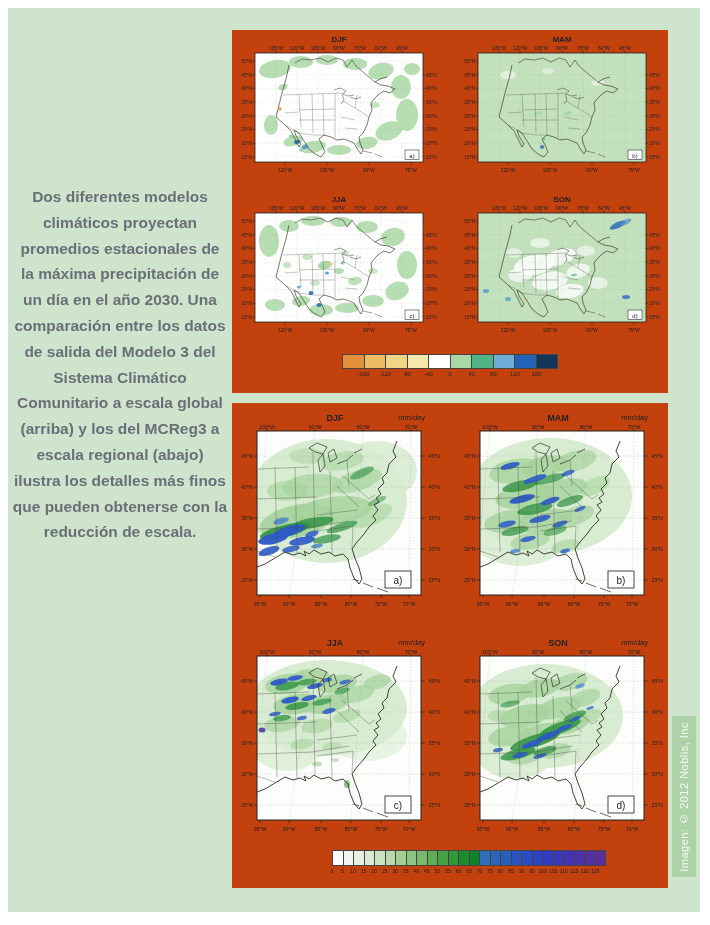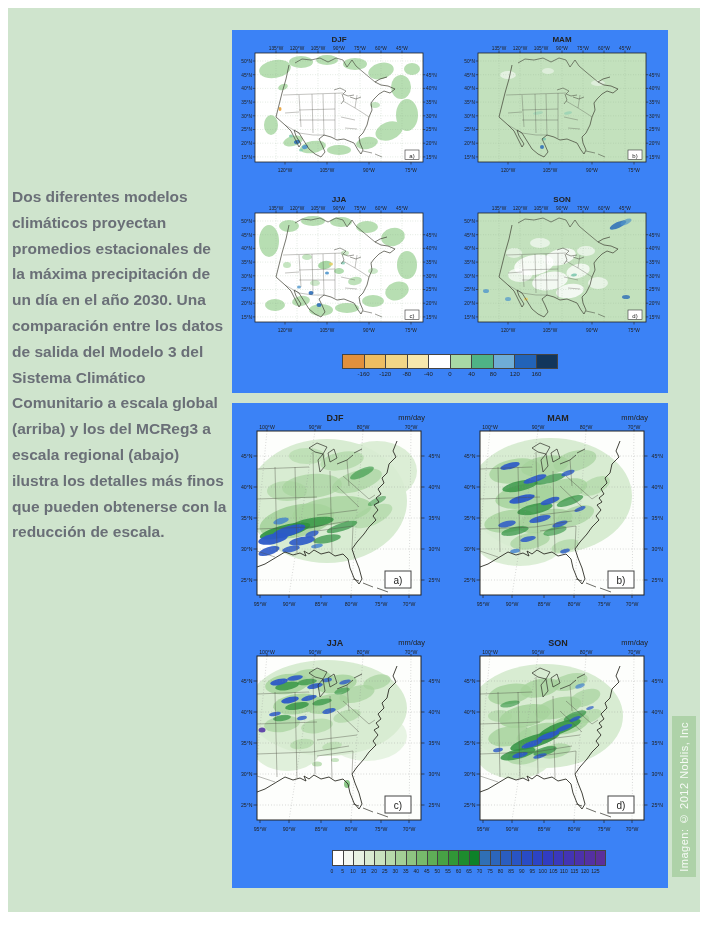--- a/index.html
+++ b/index.html
@@ -1,19 +1,19 @@
 <!DOCTYPE html>
 <html><head>
 <meta charset="utf-8">
 <style>
   html,body{margin:0;padding:0;}
   .page{position:relative;width:710px;height:925px;background:#ffffff;font-family:"Liberation Sans",sans-serif;overflow:hidden;}
   .mat{position:absolute;left:8px;top:8px;width:692px;height:904px;background:#cfe4cd;}
-  .caption{position:absolute;left:12px;top:184px;width:216px;text-align:left;font-weight:bold;font-size:15.5px;line-height:25.8px;color:#6a6f77;}
-  .fig{position:absolute;background:#3b82f6;}
+  .caption{position:absolute;left:12px;top:184px;width:216px;text-align:center;font-weight:bold;font-size:15.5px;line-height:25.8px;color:#6a6f77;}
+  .fig{position:absolute;background:#c2410c;}
   .fig-top{left:232px;top:30px;width:436px;height:363px;}
   .fig-bottom{left:232px;top:403px;width:436px;height:485px;}
   .map-card{position:absolute;}
   .colorbar{position:absolute;display:flex;border:1px solid #444;box-sizing:border-box;background:#fff;}
   .colorbar .seg{flex:1;border-right:1px solid #444;}
   .colorbar .seg:last-child{border-right:none;}
   .cb-label{position:absolute;transform:translateX(-50%);color:#222;white-space:nowrap;}
   .cb-label-top{font-size:6px;}
   .cb-label-bottom{font-size:5px;}
   .credit{position:absolute;left:672px;top:716px;width:24px;height:161px;background:#aed2a8;display:flex;align-items:center;justify-content:center;}

